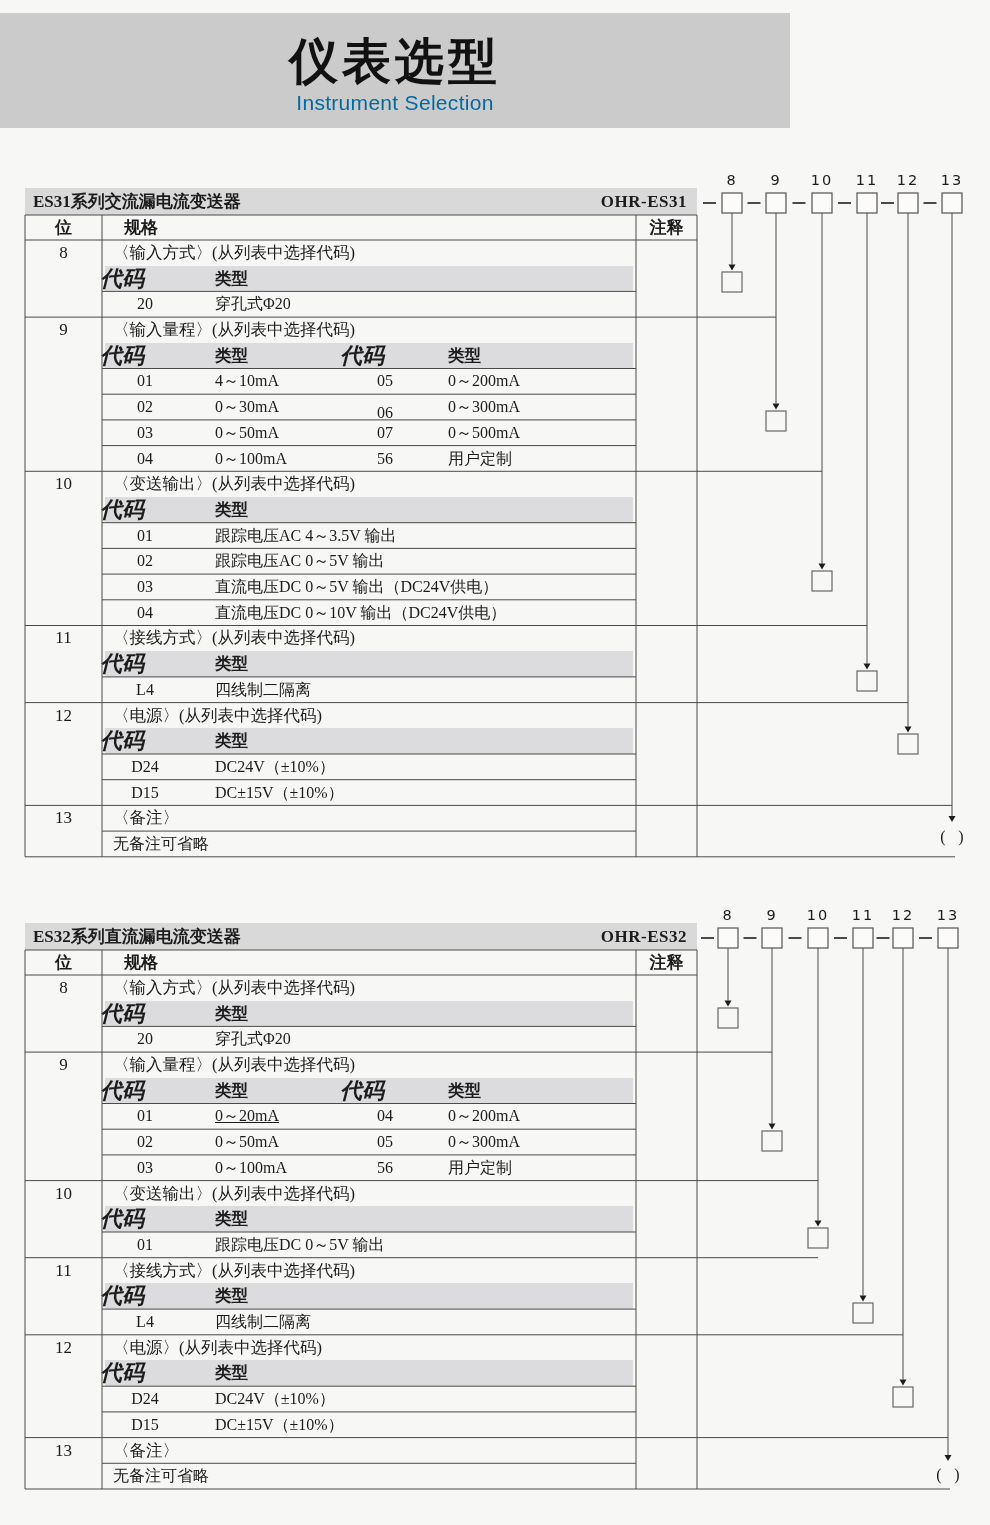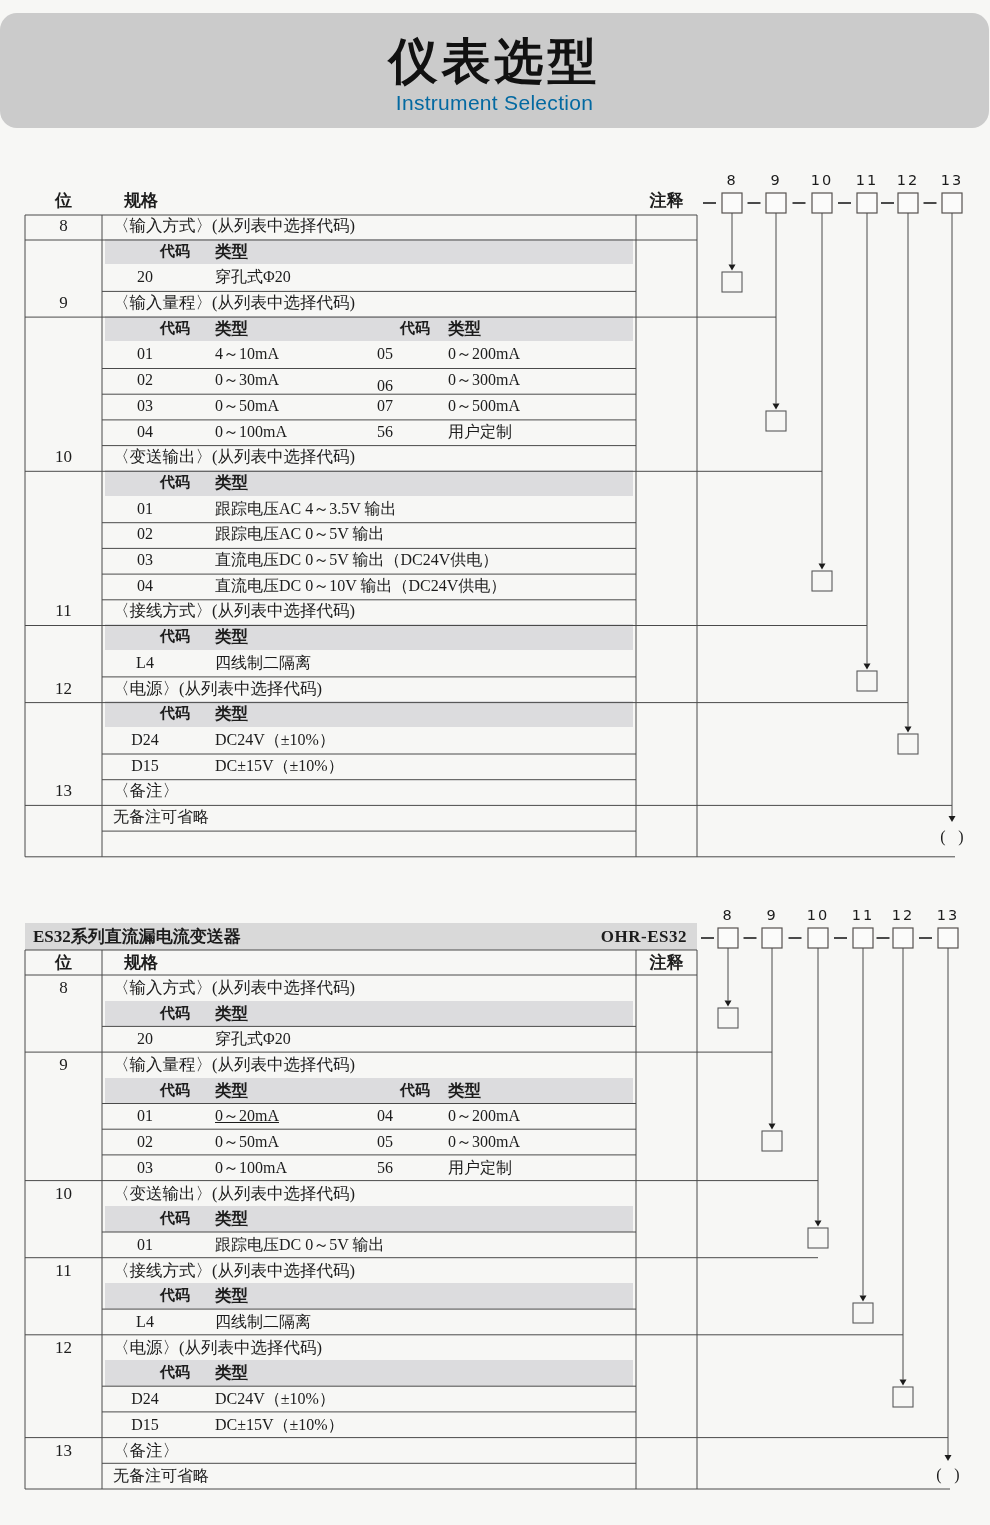--- a/index.html
+++ b/index.html
@@ -3,56 +3,60 @@
 <meta charset="utf-8">
 <style>
   html,body{margin:0;padding:0;}
   body{
     width:990px;height:1525px;position:relative;
     background:#f7f7f5;
     font-family:"Liberation Serif","DejaVu Serif",serif;
     color:#1c1c1c;overflow:hidden;
   }
   
-  .banner{position:absolute;top:13px;left:0;width:989px;height:115px;background:#cbcbcb;text-align:center;border-radius:17px;}
+  .banner{position:absolute;top:13px;left:0;width:790px;height:115px;background:#cbcbcb;text-align:center;}
   .banner-title{margin-top:20px;font-size:49px;font-weight:bold;letter-spacing:4px;line-height:58px;color:#111;}
   .banner-sub{font-size:21px;line-height:24px;color:#0369a1;font-family:"Liberation Sans","DejaVu Sans",sans-serif;letter-spacing:0.3px;}
   
   .sheet{position:absolute;left:25px;width:965px;}
   .titlebar{width:672px;height:27px;background:#d9d9d9;display:flex;justify-content:space-between;align-items:center;padding:0 10px 0 8px;box-sizing:border-box;}
   .tseries{font-weight:bold;font-size:17px;}
   .tmodel{font-weight:bold;font-size:17px;letter-spacing:0.5px;}
   .headrow{position:relative;height:25px;width:672px;font-weight:bold;font-size:17px;}
   .headrow span{position:absolute;top:0;line-height:25px;white-space:nowrap;}
   .h-pos{left:0;width:77px;text-align:center;}
   .h-spec{left:77px;padding-left:22px;}
   .h-note{left:611px;width:61px;text-align:center;}
   .sections{position:relative;width:672px;}
   .section{position:relative;width:672px;}
   .section > div{position:absolute;line-height:25.7px;height:25.7px;white-space:nowrap;}
   .posnum{left:0;top:0;width:77px;text-align:center;font-size:17px;}
   .speclabel{left:88px;top:0;font-size:16.5px;}
   .band{left:80px;width:528px;background:#dcdcde;}
-  .codehead{width:90px;text-align:right;font-weight:bold;font-size:15px;}
+  .codehead{width:90px;text-align:left;font-weight:bold;font-size:22px;font-style:italic;}
   .typehead{font-weight:bold;font-size:16.5px;}
   .codecell{width:90px;text-align:center;font-size:16px;}
   .typecell{font-size:16px;}
   svg.overlay{position:absolute;left:0;overflow:visible;pointer-events:none;}
   svg .num{font:14.5px "DejaVu Sans","Liberation Sans",sans-serif;letter-spacing:2px;fill:#1c1c1c;}
   svg .paren{font:16px "Liberation Serif","DejaVu Serif",serif;fill:#1c1c1c;}
 </style>
 </head>
 <body>
 
 <div class="banner">
   <div class="banner-title">仪表选型</div>
   <div class="banner-sub">Instrument Selection</div>
 </div>
 
 <div class="sheet" id="sheet0" style="top: 188px; height: 668.8px;">
+  <div class="titlebar">
+    <span class="tseries">ES31系列交流漏电流变送器</span>
+    <span class="tmodel">OHR-ES31</span>
+  </div>
   <div class="headrow">
     <span class="h-pos">位</span>
     <span class="h-spec">规格</span>
     <span class="h-note">注释</span>
   </div>
   <div class="sections">
       <div class="section" style="height: 77.1px;">
         <div class="posnum">8</div>
         <div class="speclabel">〈输入方式〉(从列表中选择代码)</div>
         <div class="band" style="top: 25.7px;"></div>

